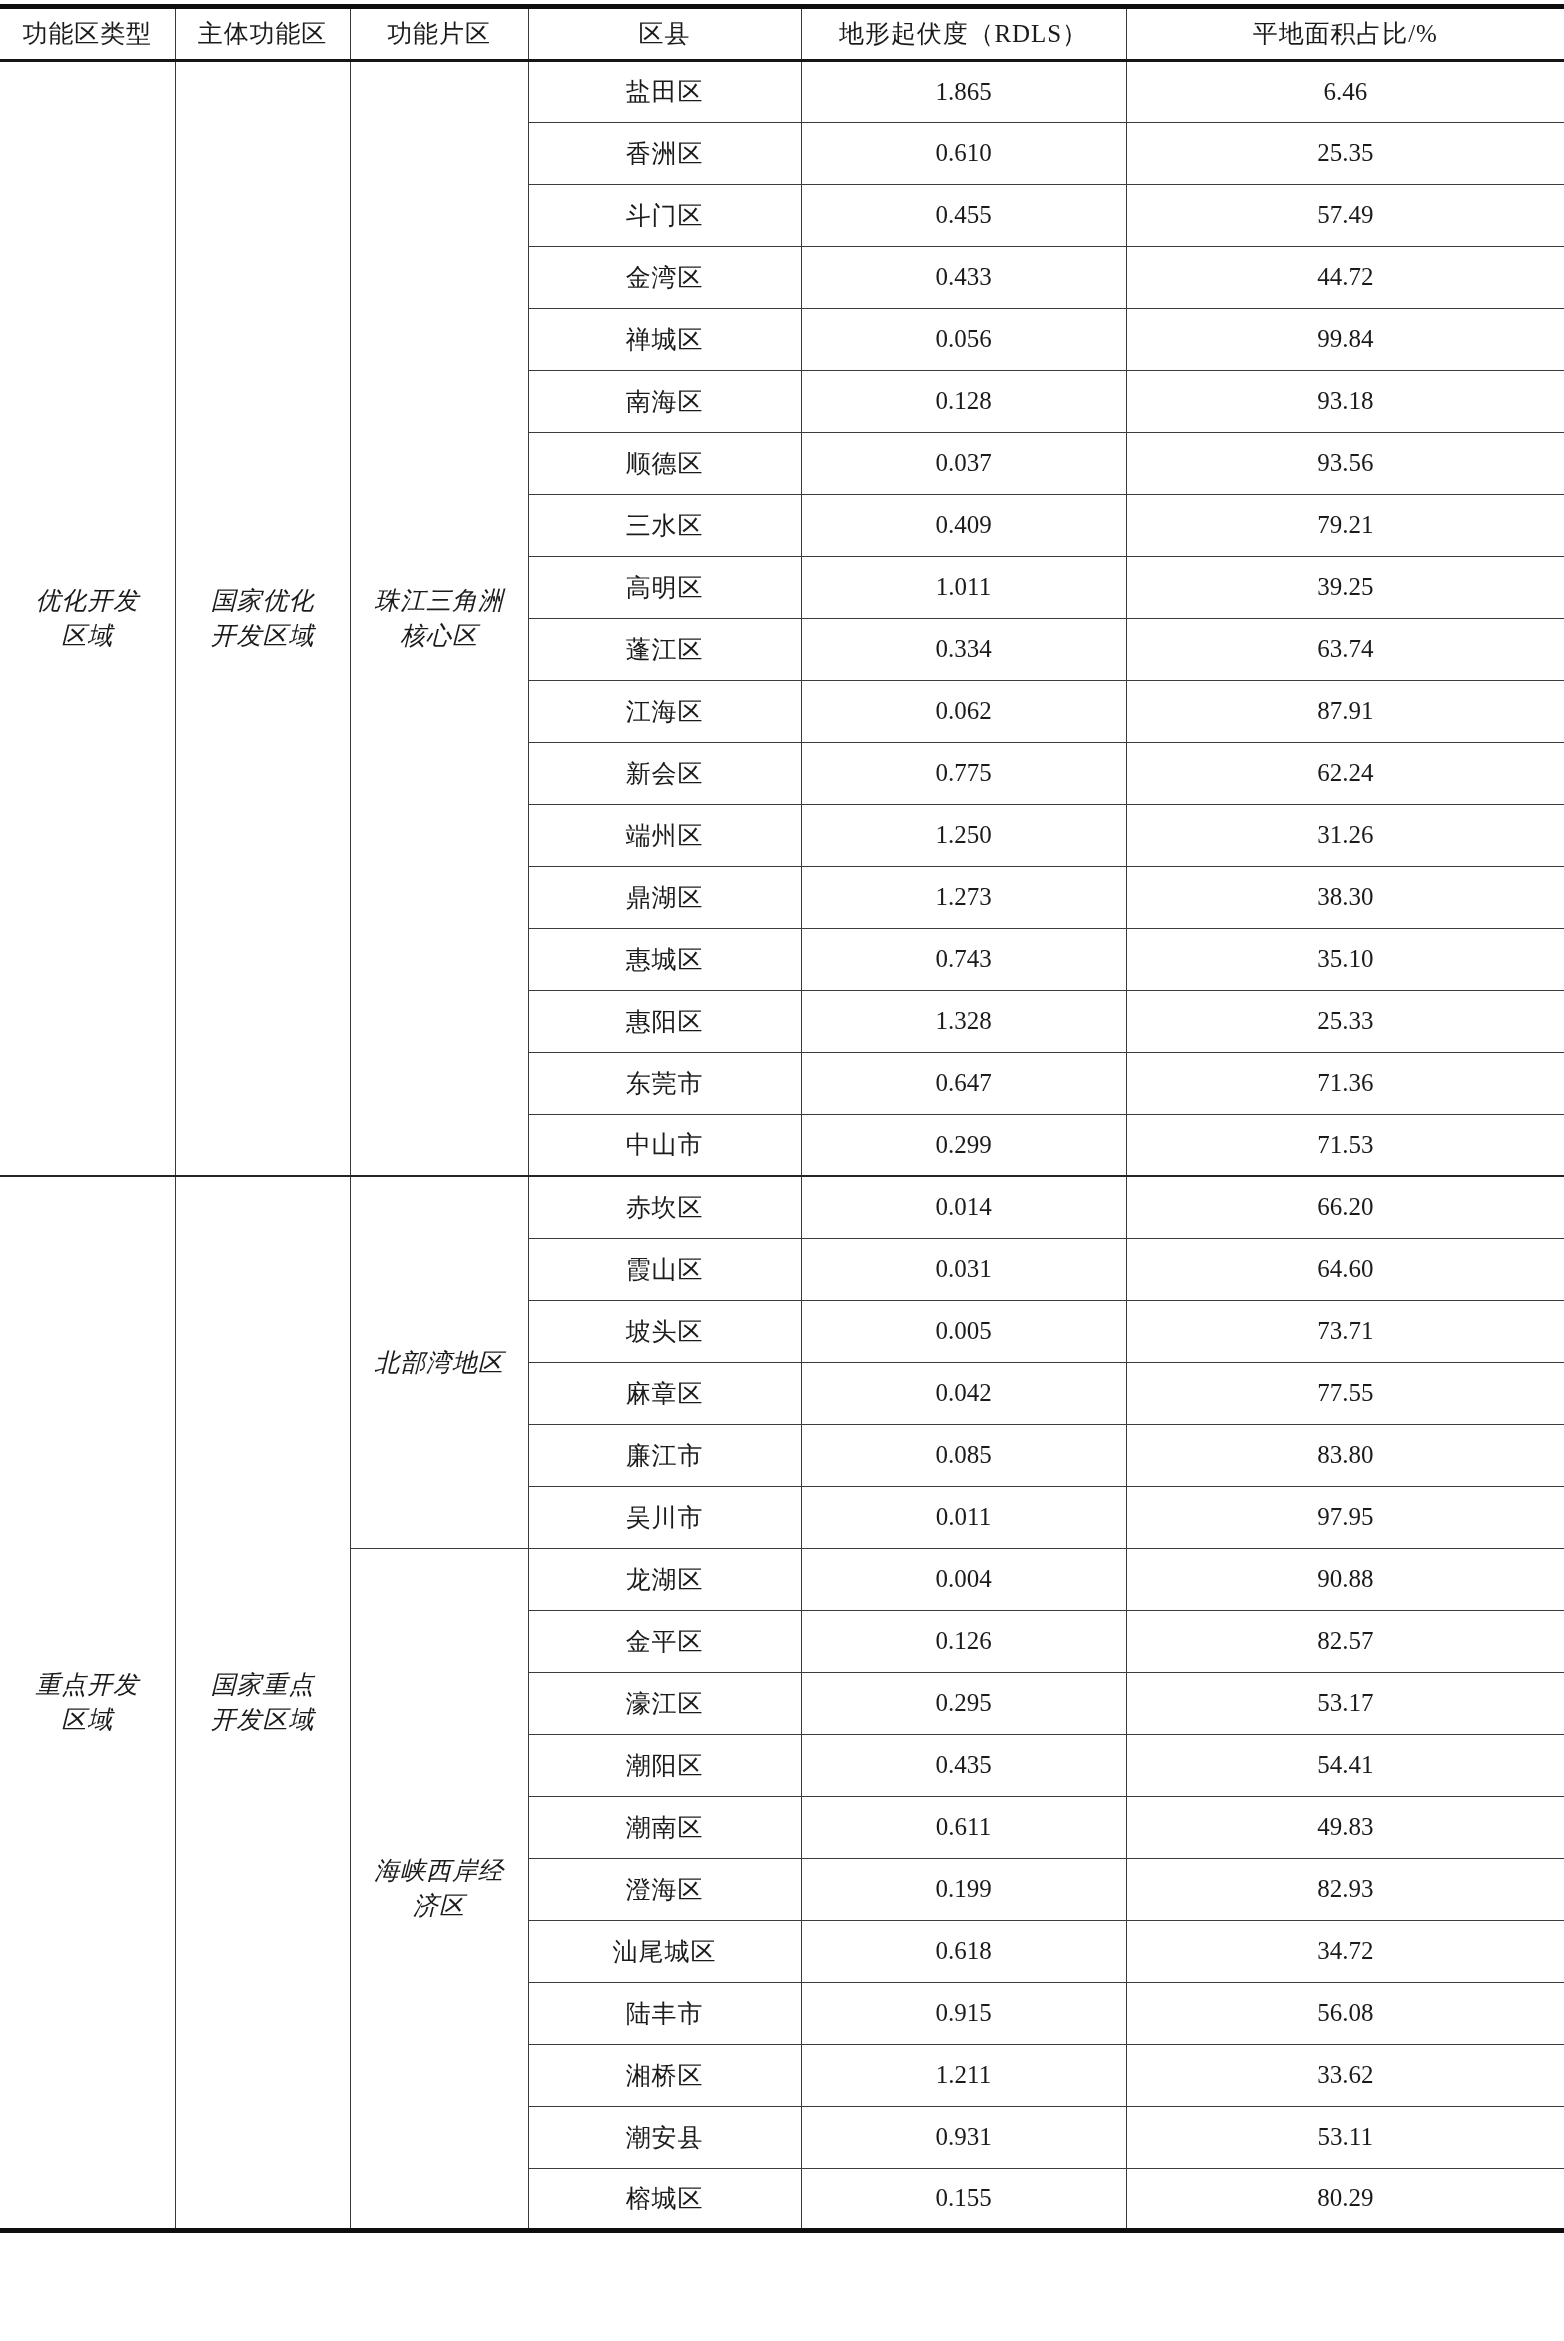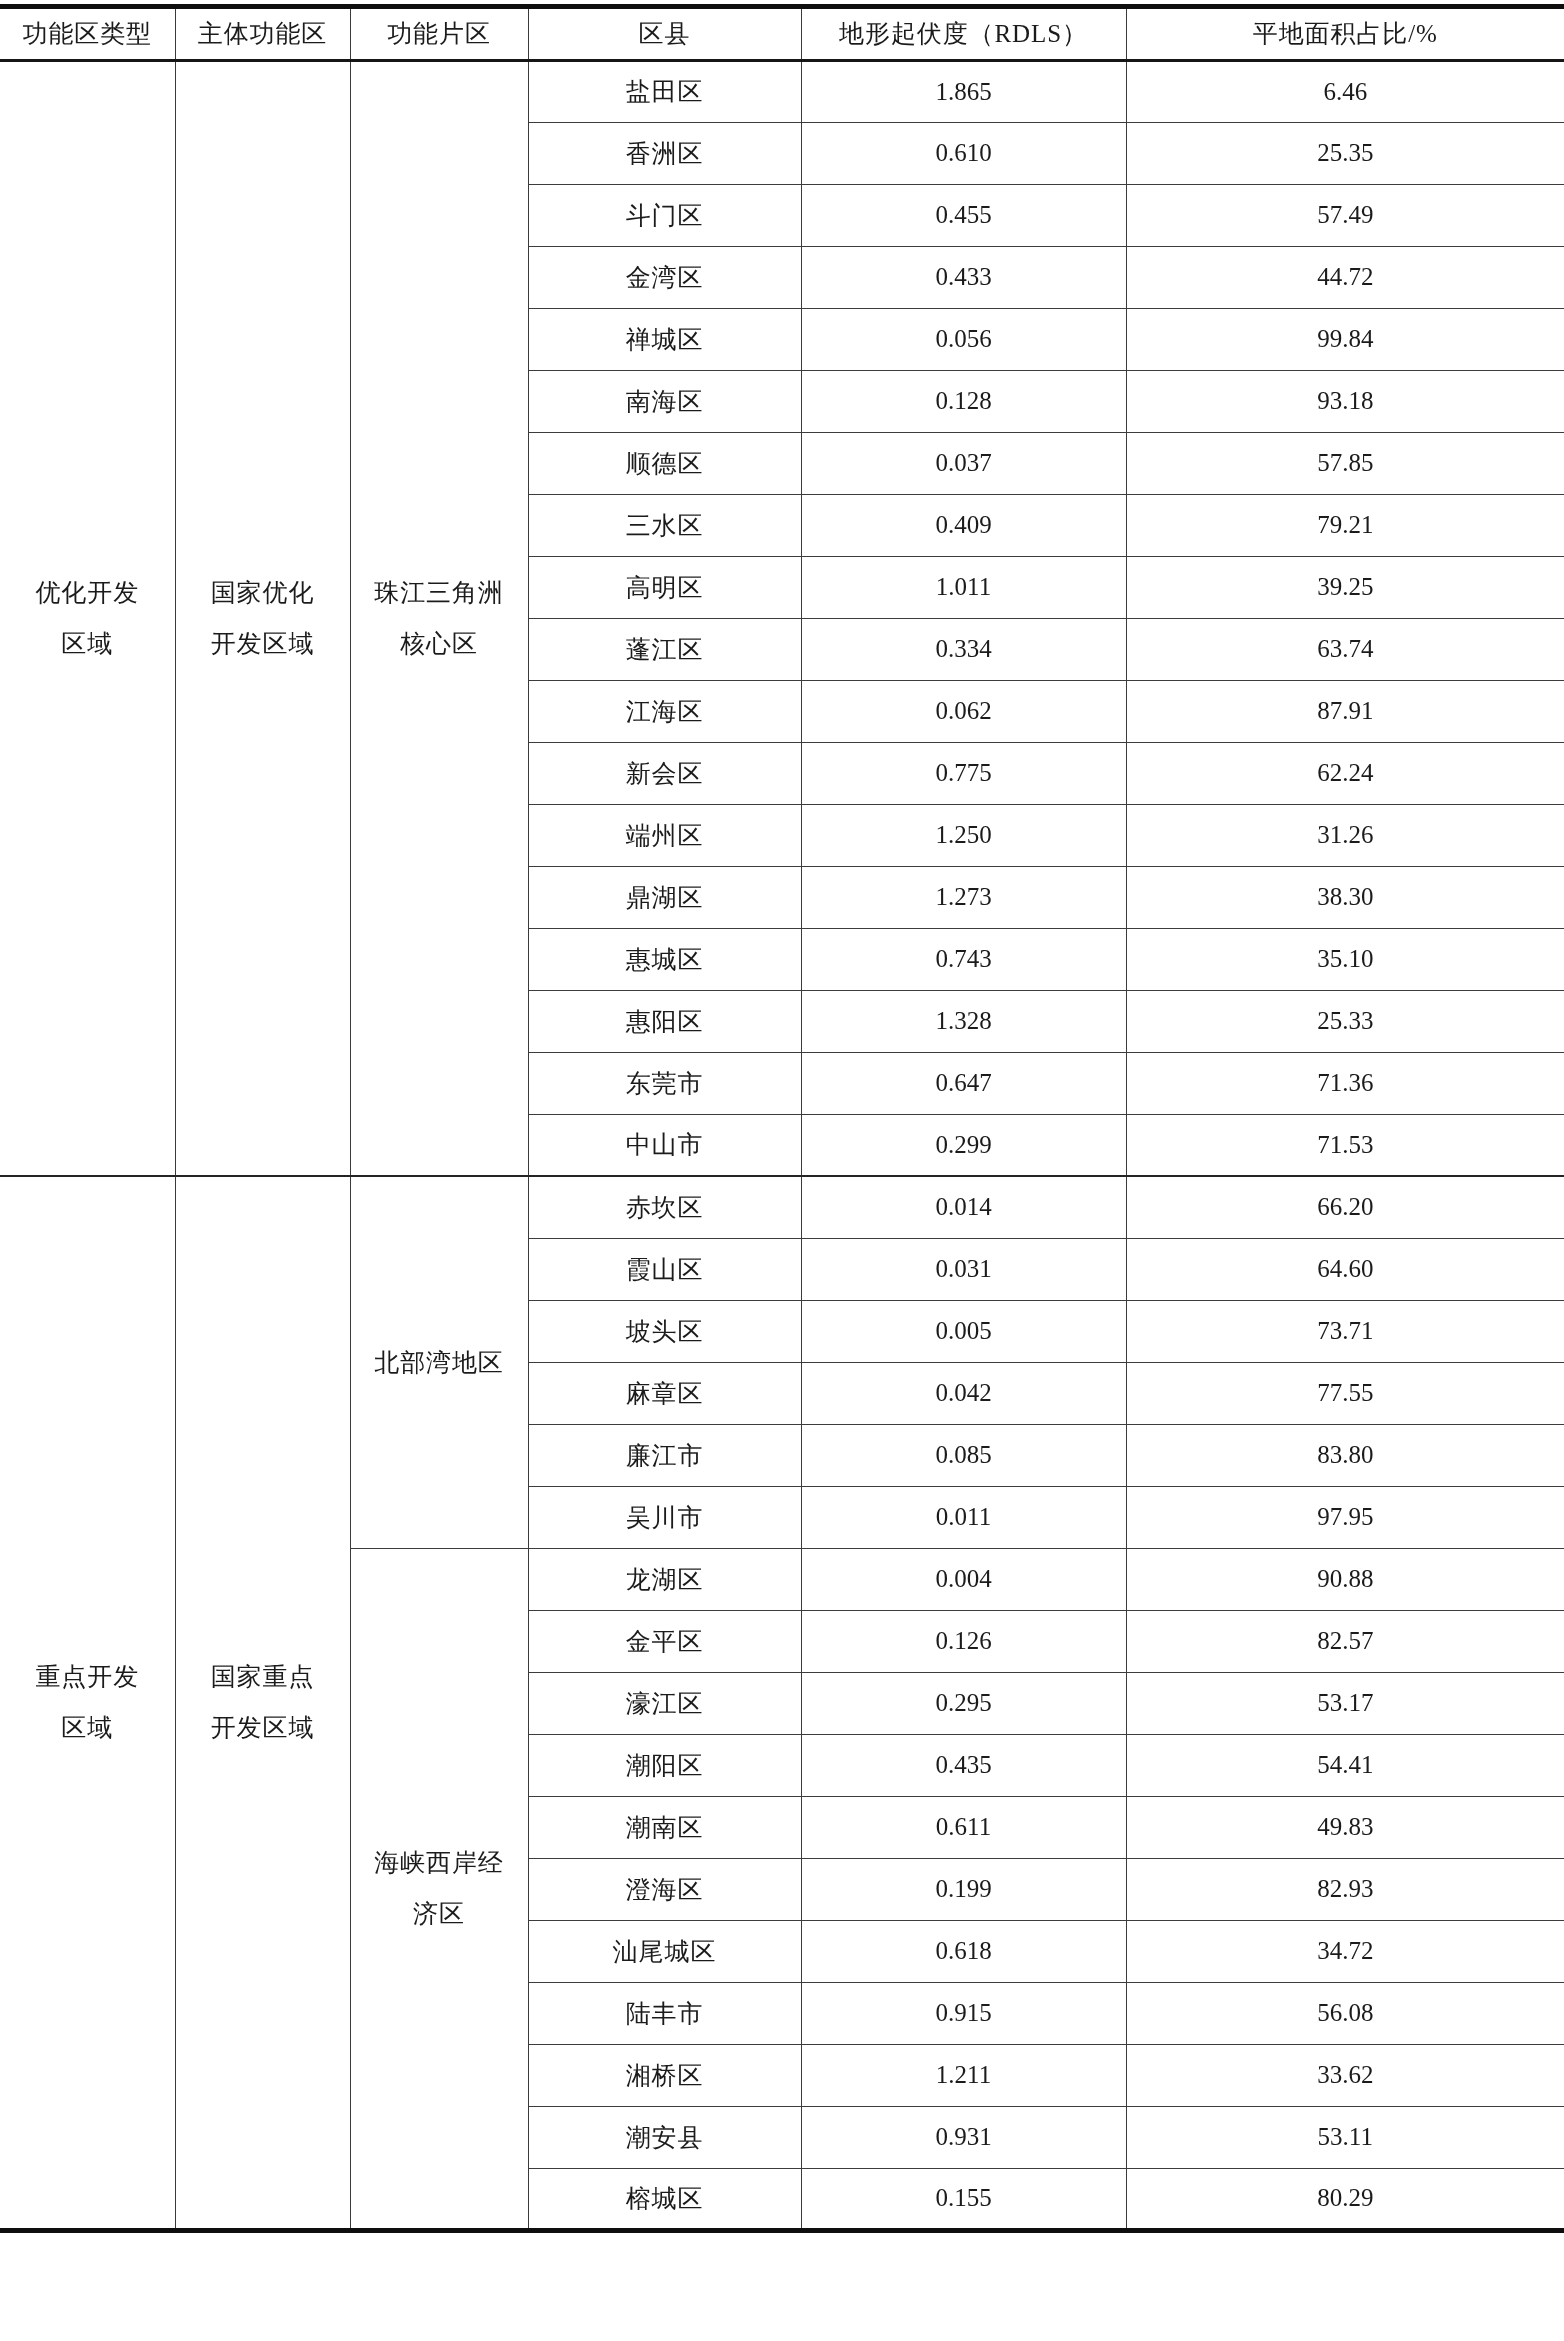--- a/index.html
+++ b/index.html
@@ -52,21 +52,22 @@
   }
   td.num-cell {
     font-size: 25px;
     letter-spacing: 0px;
   }
   td.district-cell, td.merged {
     letter-spacing: 0.9px;
   }
   td.merged {
     white-space: pre-line;
-    line-height: 51px;
+    line-height: 35px;
+    font-style: italic;
   }
   .col-first { border-left: none; }
   .col-last  { border-right: none; }
   tr.section-start td { border-top: 2.7px solid #242424; }
 </style>
 </head>
 <body>
 
 <div class="page">
   <table class="data-table">
@@ -121,21 +122,21 @@
           <td class="num-cell col-last">99.84</td>
         </tr>
         <tr>
           <td class="district-cell">南海区</td>
           <td class="num-cell">0.128</td>
           <td class="num-cell col-last">93.18</td>
         </tr>
         <tr>
           <td class="district-cell">顺德区</td>
           <td class="num-cell">0.037</td>
-          <td class="num-cell col-last">57.85</td>
+          <td class="num-cell col-last">93.56</td>
         </tr>
         <tr>
           <td class="district-cell">三水区</td>
           <td class="num-cell">0.409</td>
           <td class="num-cell col-last">79.21</td>
         </tr>
         <tr>
           <td class="district-cell">高明区</td>
           <td class="num-cell">1.011</td>
           <td class="num-cell col-last">39.25</td>

